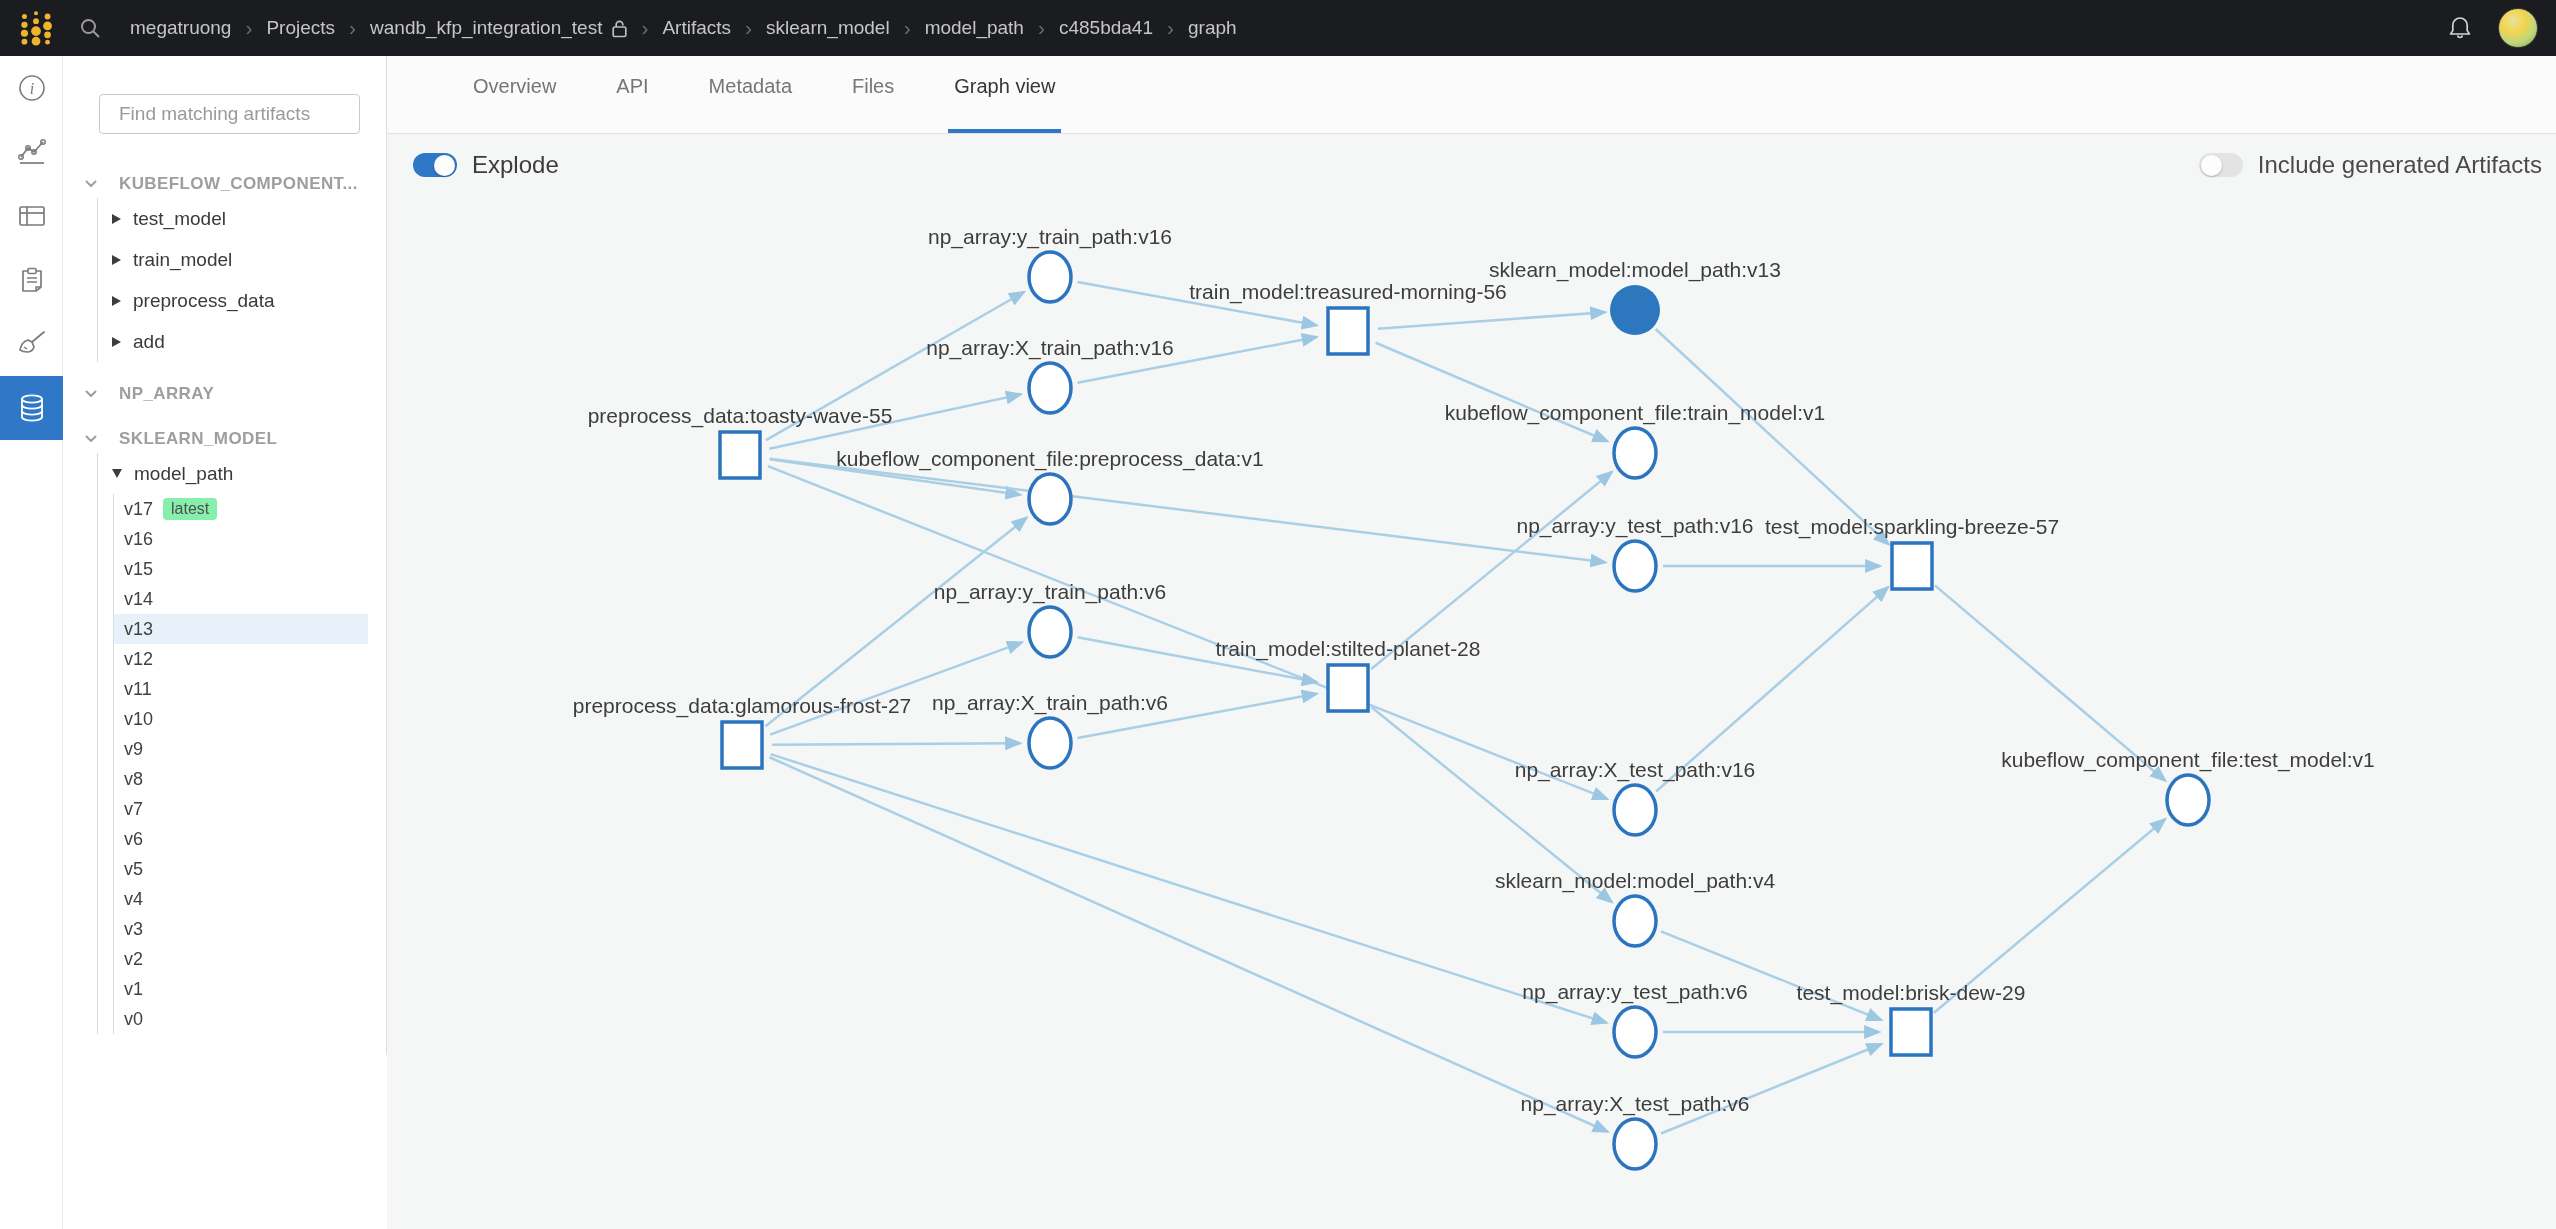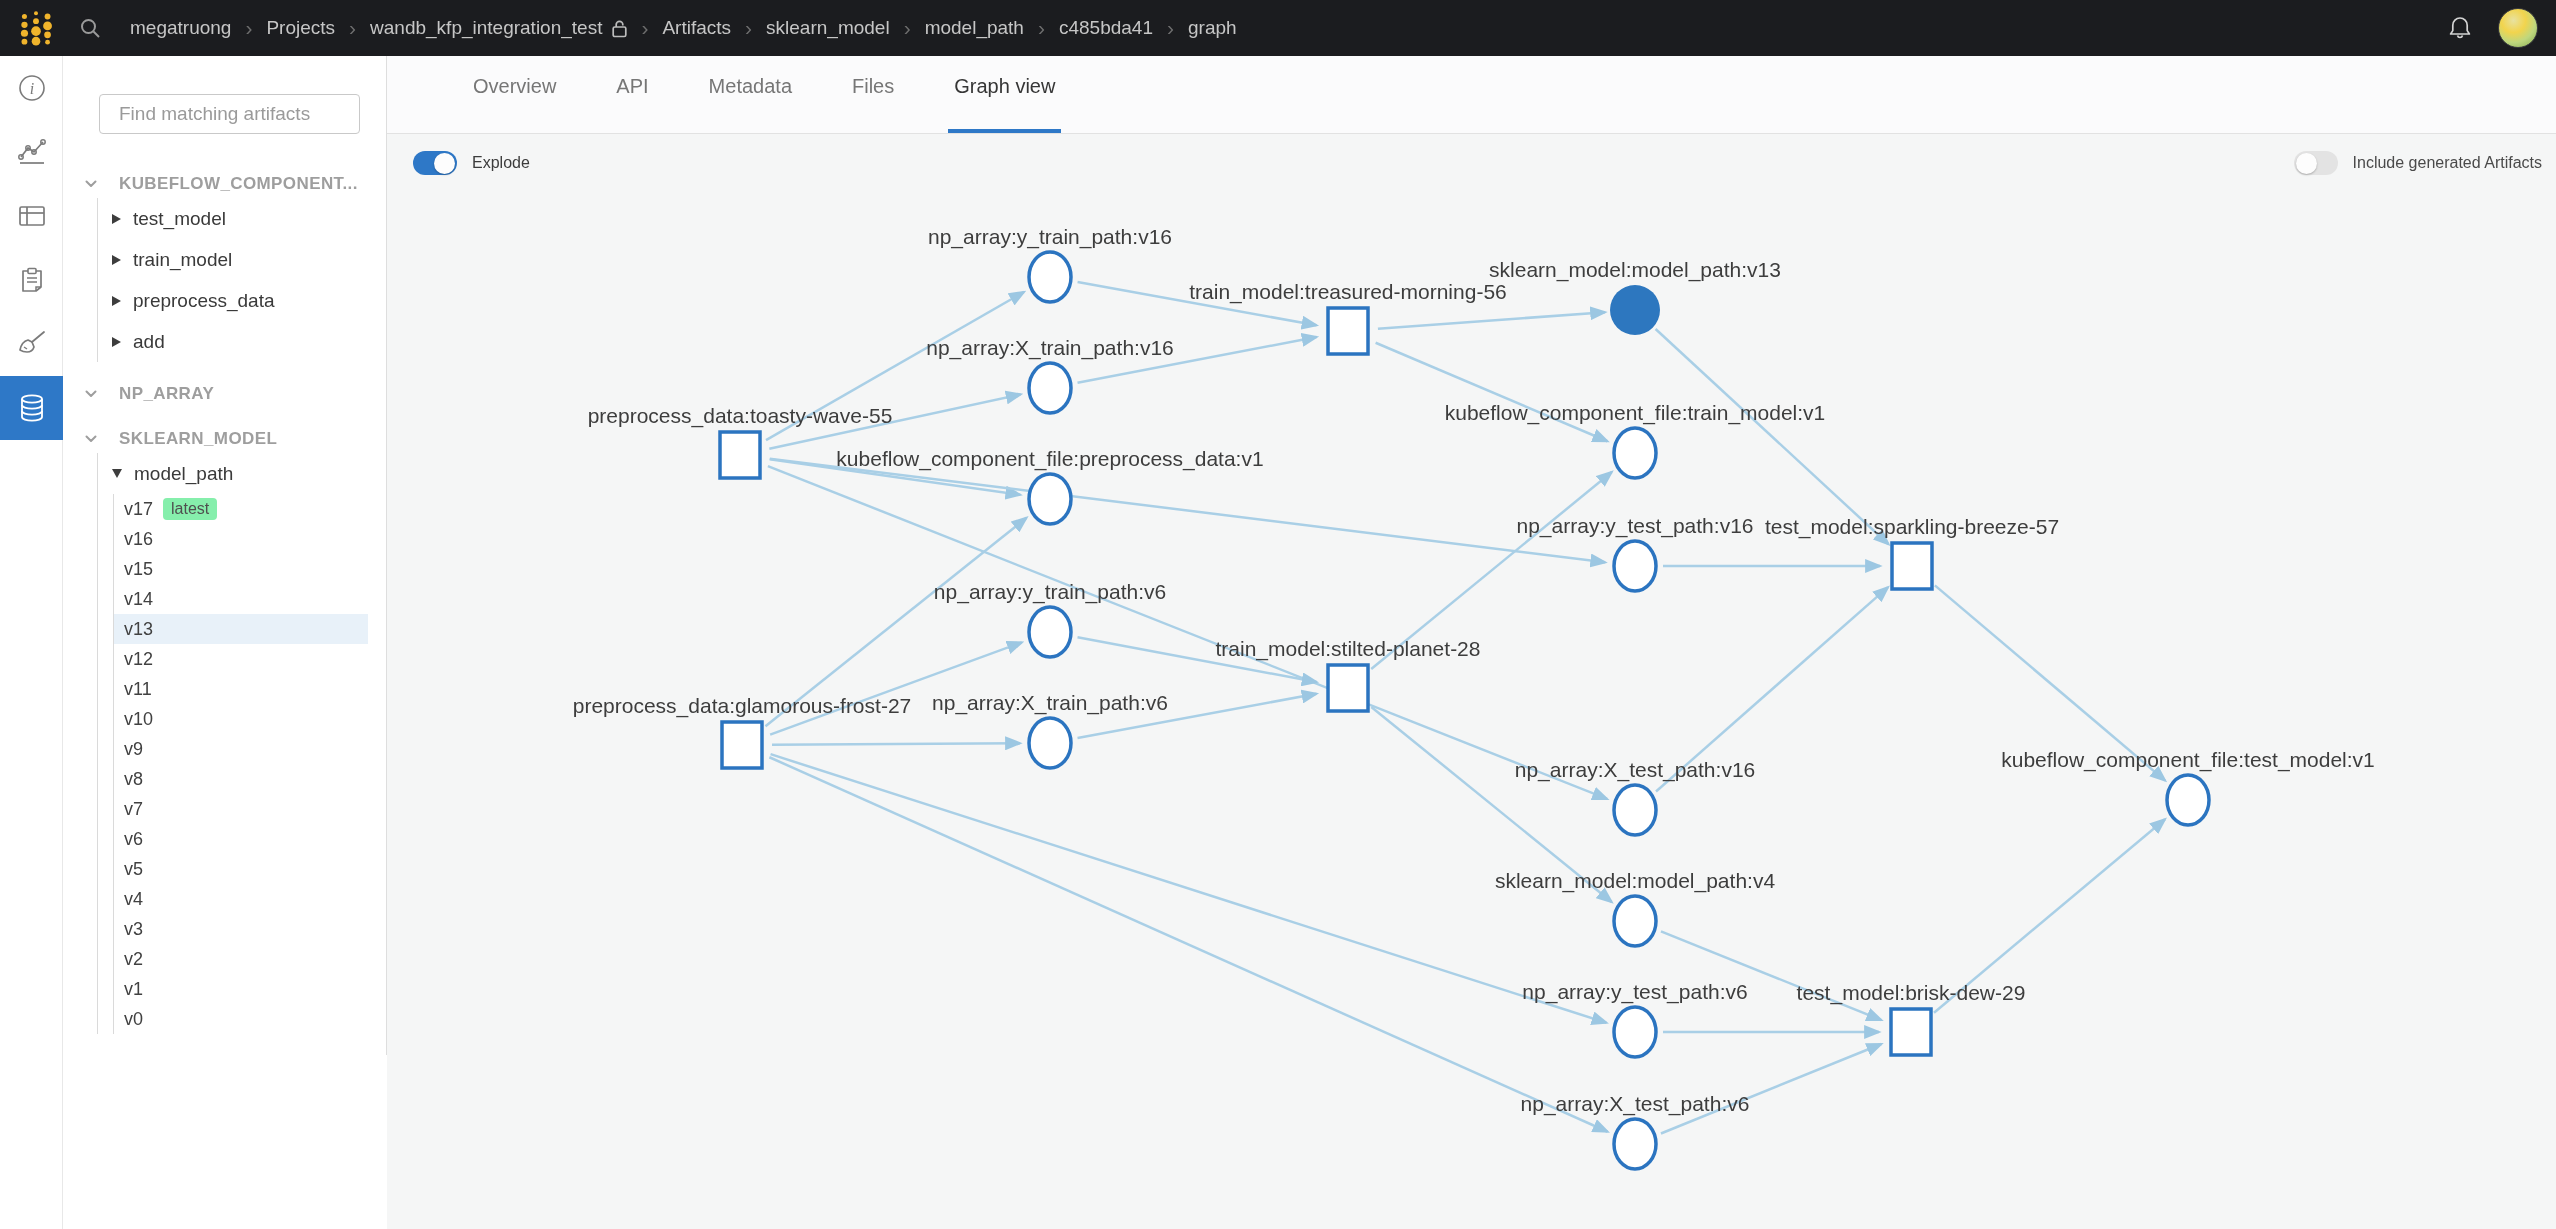--- a/index.html
+++ b/index.html
@@ -68,21 +68,21 @@
     align-items:center; justify-content:space-between; z-index:5; }
   .ctl-group { display:flex; align-items:center; }
   .toggle { width:44px; height:24px; border-radius:12px; position:relative; cursor:pointer;
     flex:0 0 auto; }
   .toggle.on { background:#2e78c7; }
   .toggle.off { background:#e3e3e3; }
   .knob { position:absolute; top:1.5px; width:21px; height:21px; border-radius:50%;
     background:#fdfdfd; box-shadow:0 1px 2px rgba(0,0,0,.25); }
   .toggle.on .knob { right:2px; }
   .toggle.off .knob { left:2px; }
-  .ctl-label { font-size:16px; color:#3c3c3c; margin-left:15px; }
+  .ctl-label { font-size:24px; color:#3c3c3c; margin-left:15px; }
   .ctl-label.right { margin-left:0; margin-right:0; margin-left:15px; color:#4a4a4a; }
 
   #graph-svg { position:absolute; top:0; left:0; }
 </style>
 </head>
 <body>
 
 <div id="app">
 
   <div class="navbar">

